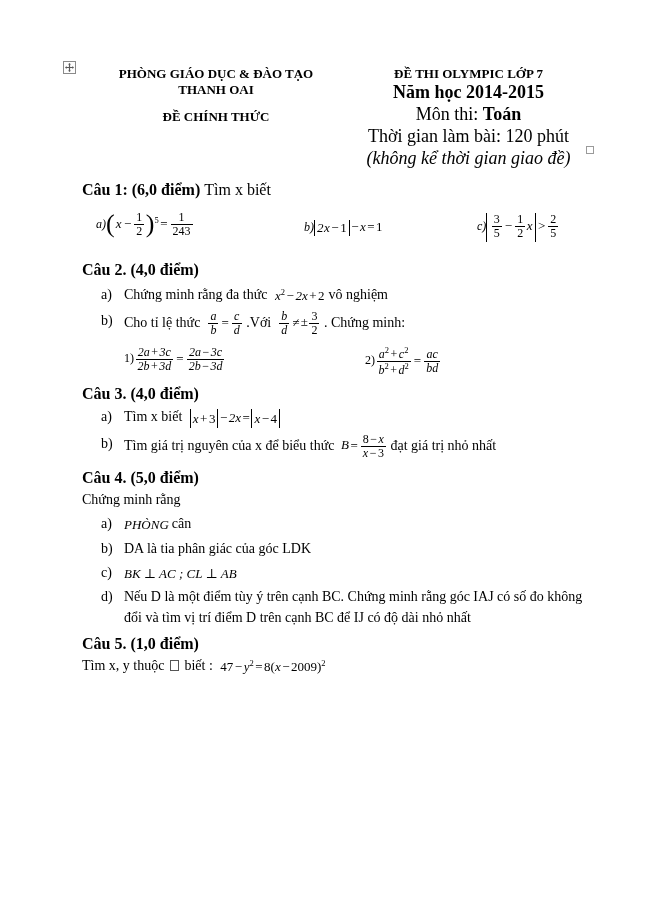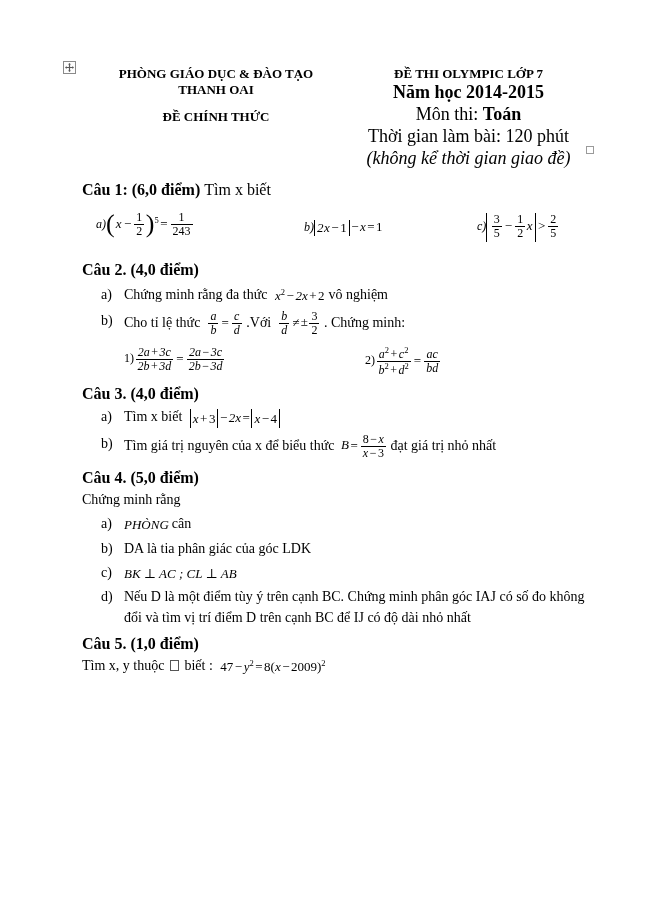--- a/index.html
+++ b/index.html
@@ -291,21 +291,21 @@
       <li class="tight">
         <span class="mk">b)</span>
         <span>DA là tia phân giác của góc LDK</span>
       </li>
       <li class="tight">
         <span class="mk">c)</span>
         <span class="math inl" style="font-size:13px;">BK ⊥ AC ; CL ⊥ AB</span>
       </li>
       <li class="tight">
         <span class="mk">d)</span>
-        <span>Nếu D là một điểm tùy ý trên cạnh BC. Chứng minh phân góc IAJ có số đo không đổi và tìm vị trí điểm D trên cạnh BC để IJ có độ dài nhỏ nhất</span>
+        <span>Nếu D là một điểm tùy ý trên cạnh BC. Chứng minh rằng góc IAJ có số đo không đổi và tìm vị trí điểm D trên cạnh BC để IJ có độ dài nhỏ nhất</span>
       </li>
     </ul>
 
     <div class="q-head" style="margin-top:7px;">Câu 5. (1,0 điểm)</div>
     <div class="para">
       <span>Tìm x, y thuộc</span>
       <span class="tofu"></span>
       <span>biết :</span>
       <span class="math inl" style="margin-left:4px;"><span class="up">47</span><span class="op">−</span>y<span class="sup n">2</span><span class="op">=</span><span class="up">8</span><span class="up">(</span>x<span class="op">−</span><span class="up">2009</span><span class="up">)</span><span class="sup n">2</span></span>
     </div>

